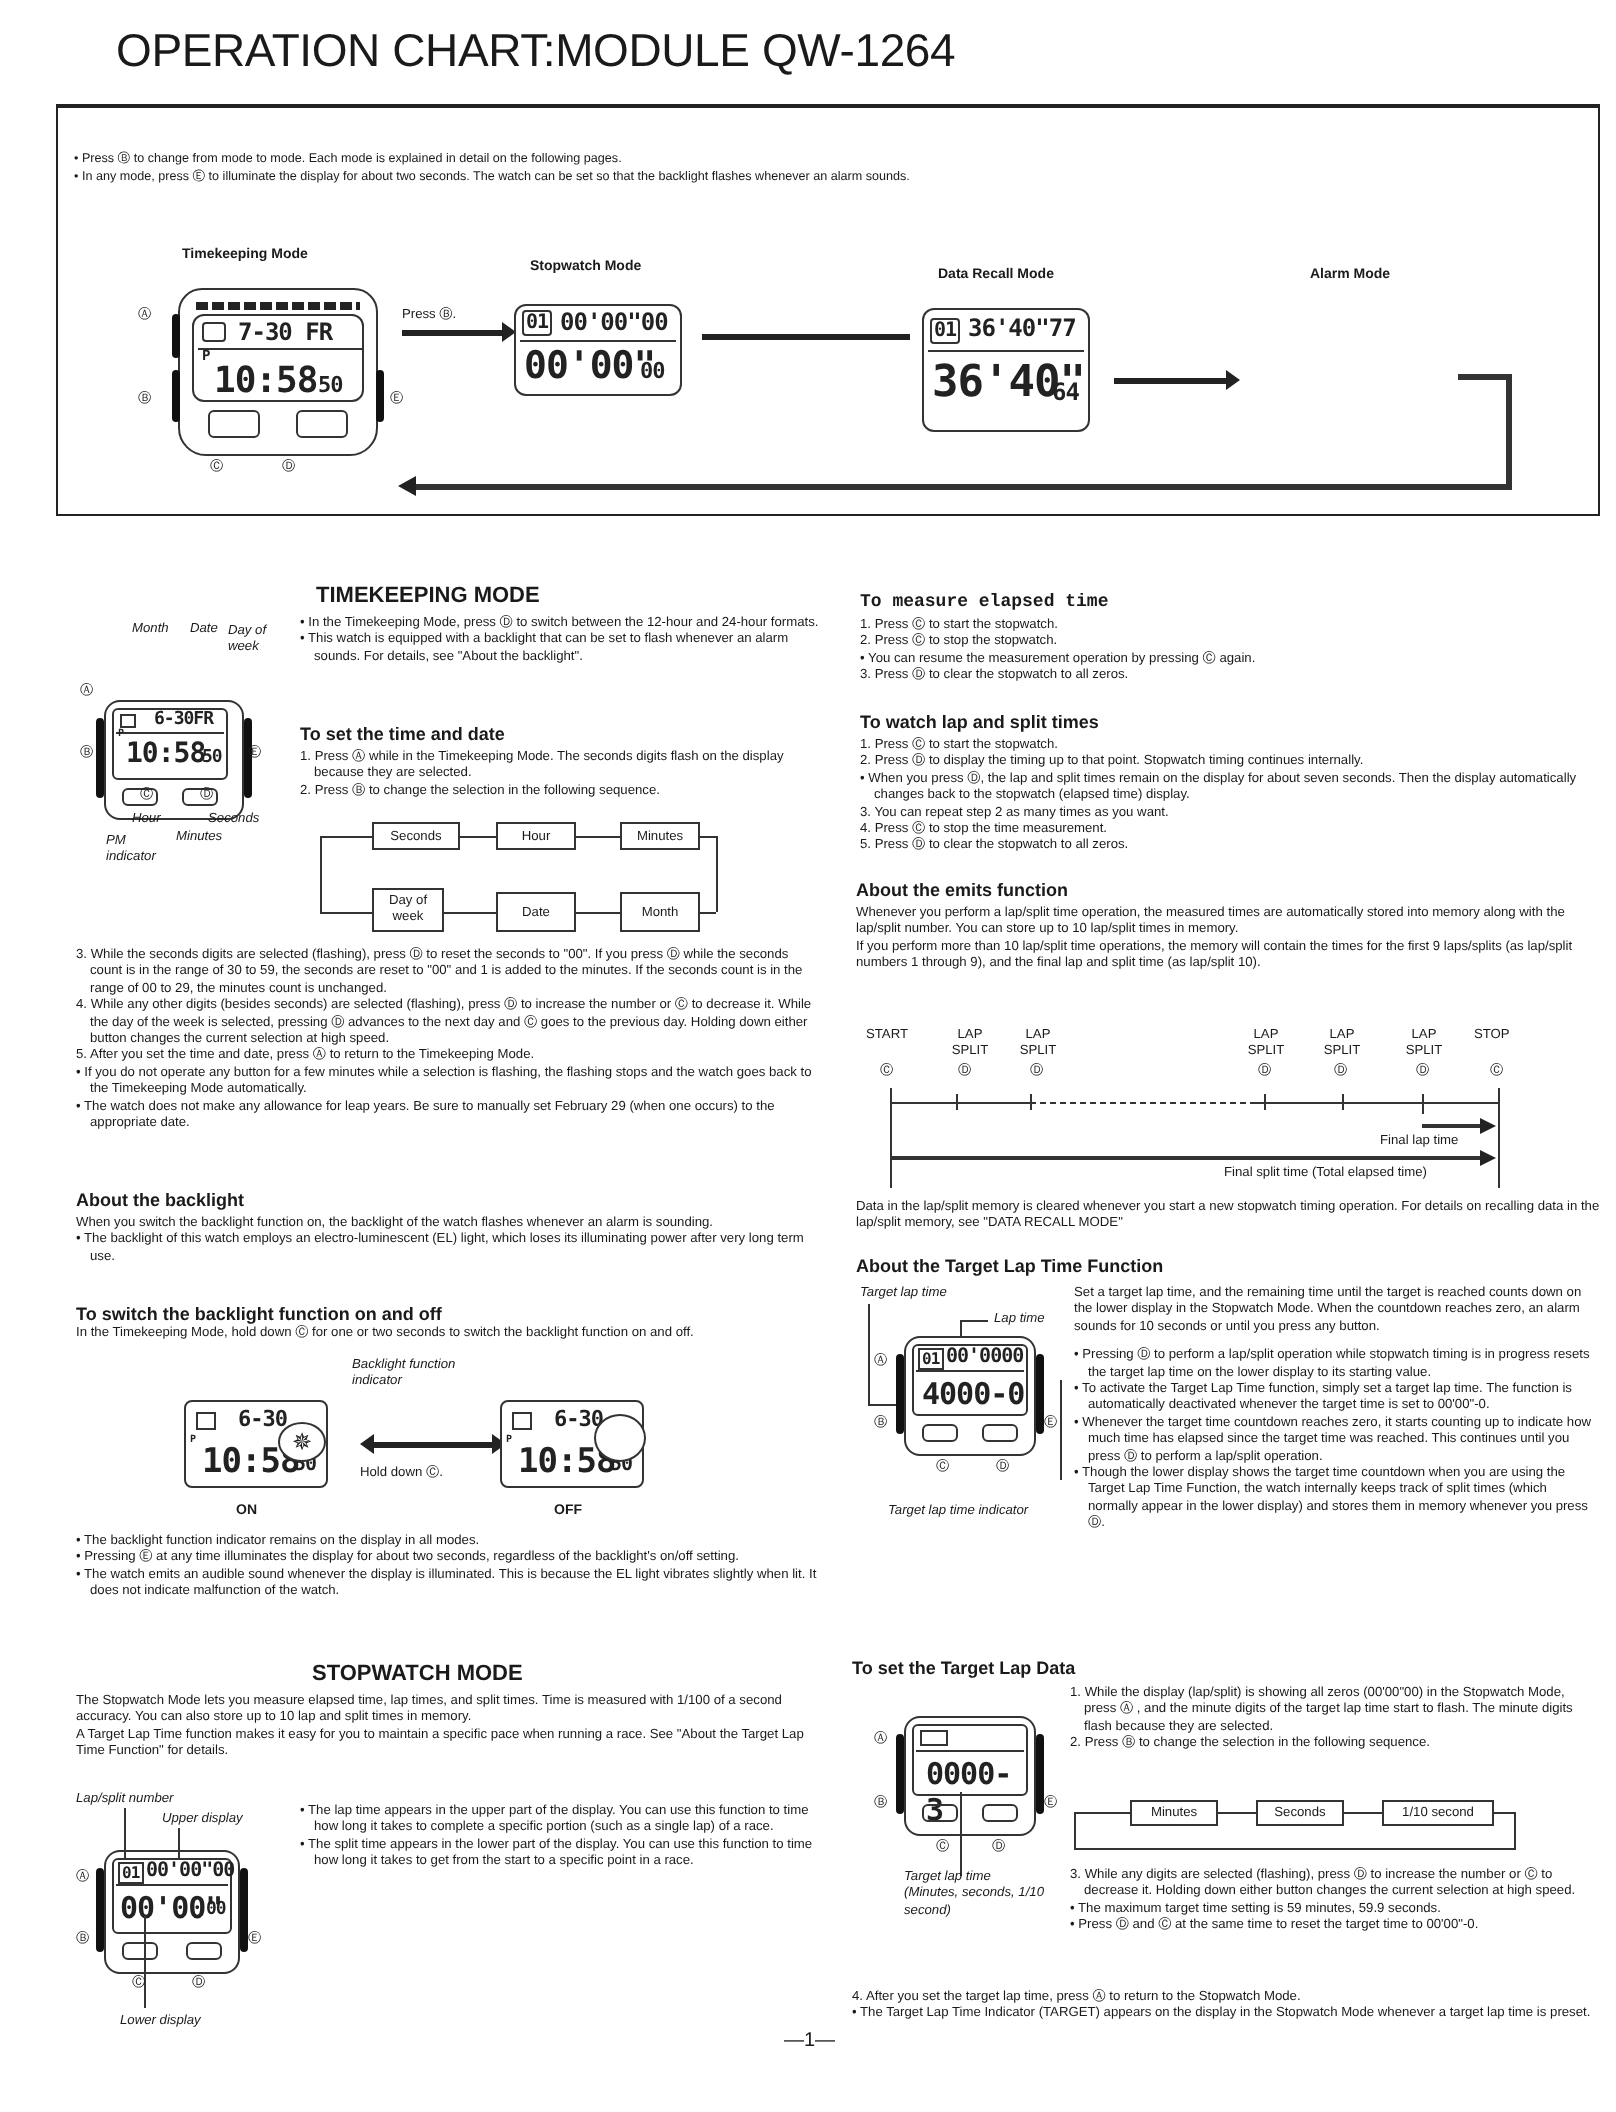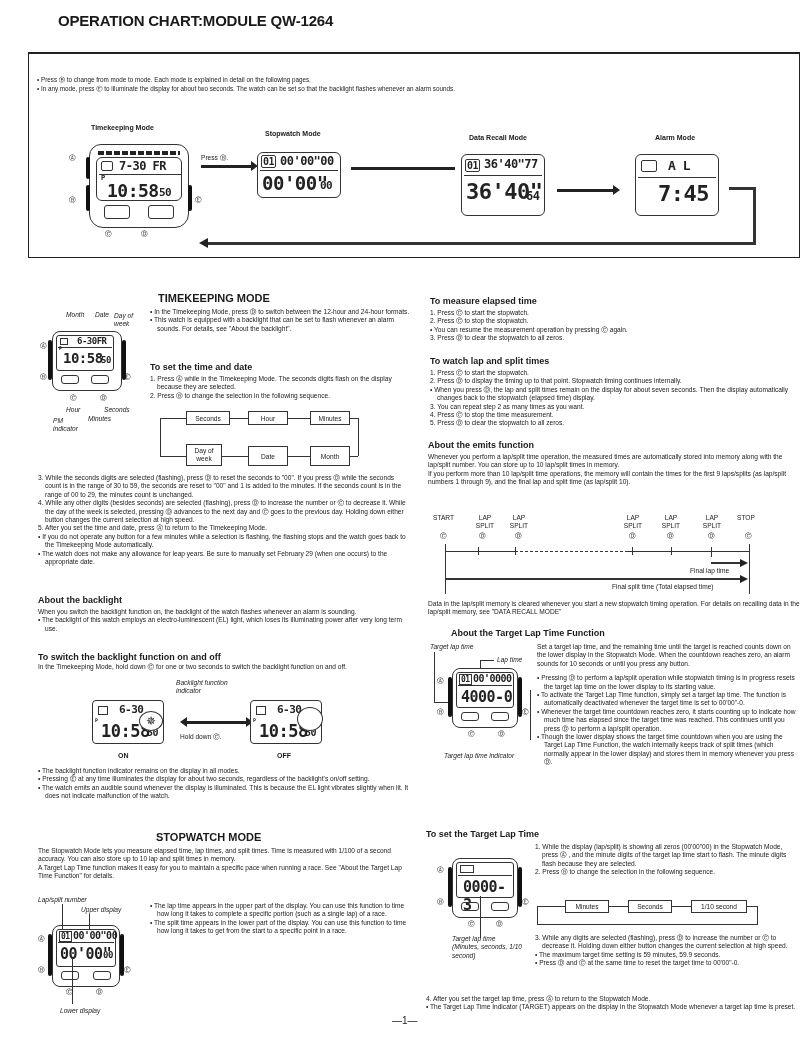--- a/index.html
+++ b/index.html
@@ -1,19 +1,19 @@
 <!DOCTYPE html>
 <html><head>
 <meta charset="utf-8">
 <style>
   * { box-sizing: border-box; margin: 0; padding: 0; }
   html, body { width: 808px; height: 1056px; background: #fff; overflow: hidden; }
   body { font-family: "Liberation Sans", sans-serif; color: #1a1a1a; position: relative; }
   .abs { position: absolute; }
-  .title { left: 58px; top: 12px; font-size: 15px; font-weight: bold; letter-spacing: -0.2px; }
+  .title { left: 58px; top: 12px; font-size: 23px; font-weight: normal; letter-spacing: -0.2px; }
   .guide-box { left: 28px; top: 52px; width: 772px; height: 206px; border: 1.5px solid #222; border-top-width: 2px; }
   .guide-title { left: 0; width: 100%; top: 9px; text-align: center; font-size: 11px; font-weight: bold; }
   .guide-text { left: 8px; top: 22px; font-size: 6.3px; line-height: 8.5px; }
   .mode-label { font-size: 7px; font-weight: bold; }
   .lcd { border: 1.2px solid #333; border-radius: 6px; background: #fff; }
   .seg { font-family: "DejaVu Sans Mono", monospace; font-weight: bold; letter-spacing: -0.5px; color: #222; }
   .h1 { font-size: 11px; font-weight: bold; }
   .h2 { font-size: 9px; font-weight: bold; }
   .p { font-size: 6.6px; line-height: 8.4px; }
   .p div { }
@@ -79,39 +79,33 @@
     <div class="abs seg" style="left:3px;top:4px;font-size:10px;border:1px solid #333;border-radius:2px;padding:0 1px;">01</div>
     <div class="abs seg" style="left:22px;top:2px;font-size:12px;">36'40"77</div>
     <div class="abs" style="left:2px;top:20px;width:78px;border-top:1px solid #333;"></div>
     <div class="abs seg" style="left:4px;top:24px;font-size:22px;">36'40"</div>
     <div class="abs seg" style="left:64px;top:34px;font-size:12px;">64</div>
   </div>
   <div class="arrow-r" style="left:528px;top:135px;width:58px;"></div>
   <div class="abs" style="left:584px;top:131px;width:0;height:0;border-left:7px solid #222;border-top:5px solid transparent;border-bottom:5px solid transparent;"></div>
 
   <div class="abs mode-label" style="left:626px;top:80px;">Alarm Mode</div>
-  <div class="lcd abs" style="left:606px;top:100px;width:84px;height:62px;">
-    <div class="abs" style="left:5px;top:5px;width:16px;height:12px;border:1px solid #333;border-radius:2px;"></div>
-    <div class="abs seg" style="left:32px;top:3px;font-size:13px;">A  L</div>
-    <div class="abs" style="left:2px;top:22px;width:78px;border-top:1px solid #333;"></div>
-    <div class="abs seg" style="left:22px;top:26px;font-size:22px;">7:45</div>
-  </div>
 
   <div class="line" style="left:700px;top:133px;width:27px;height:3px;"></div>
   <div class="line" style="left:724px;top:133px;width:3px;height:58px;"></div>
   <div class="line" style="left:178px;top:188px;width:549px;height:3px;"></div>
   <div class="abs" style="left:170px;top:184px;width:0;height:0;border-right:9px solid #222;border-top:5px solid transparent;border-bottom:5px solid transparent;"></div>
 </div>
 
 <div class="abs h1" style="left:158px;top:292px;">TIMEKEEPING MODE</div>
 
 <div class="lbl-it" style="left:66px;top:311px;">Month</div>
 <div class="lbl-it" style="left:95px;top:311px;">Date</div>
 <div class="lbl-it" style="left:114px;top:312px;width:24px;line-height:8px;">Day of week</div>
-<div class="watch" style="left:52px;top:331px;width:70px;height:60px;border-radius:8px;">
+<div class="watch" style="left:52px;top:350px;width:70px;height:60px;border-radius:8px;">
   <div class="side" style="left:-5px;top:8px;height:40px;"></div>
   <div class="side" style="right:-5px;top:8px;height:40px;"></div>
   <div class="lcd abs" style="left:3px;top:3px;width:58px;height:36px;border-radius:3px;">
     <div class="abs" style="left:3px;top:2px;width:8px;height:7px;border:1px solid #333;"></div>
     <div class="abs seg" style="left:20px;top:0px;font-size:9px;">6-30FR</div>
     <div class="abs" style="left:1px;top:11px;width:54px;border-top:1px solid #333;"></div>
     <div class="abs seg" style="left:2px;top:9px;font-size:5px;">P</div>
     <div class="abs seg" style="left:6px;top:14px;font-size:14px;">10:58</div>
     <div class="abs seg" style="left:44px;top:19px;font-size:9px;">50</div>
   </div>
@@ -232,21 +226,21 @@
 <div class="abs p" style="left:96px;top:988px;">Ⓓ</div>
 <div class="lbl-it" style="left:60px;top:1007px;">Lower display</div>
 
 <div class="abs p" style="left:150px;top:902px;width:262px;">
   <div class="ind">• The lap time appears in the upper part of the display. You can use this function to time how long it takes to complete a specific portion (such as a single lap) of a race.</div>
   <div class="ind">• The split time appears in the lower part of the display. You can use this function to time how long it takes to get from the start to a specific point in a race.</div>
 </div>
 
 <div class="abs" style="left:392px;top:1015px;font-size:10px;">—1—</div>
 
-<div class="abs h2" style="left:430px;top:296px;">To measure elapsed time</div>
+<div class="abs h2" style="left:430px;top:296px;font-family:Liberation Mono, monospace;">To measure elapsed time</div>
 <div class="abs p" style="left:430px;top:309px;width:370px;">
   <div>1. Press Ⓒ to start the stopwatch.</div>
   <div>2. Press Ⓒ to stop the stopwatch.</div>
   <div>• You can resume the measurement operation by pressing Ⓒ again.</div>
   <div>3. Press Ⓓ to clear the stopwatch to all zeros.</div>
 </div>
 
 <div class="abs h2" style="left:430px;top:356px;">To watch lap and split times</div>
 <div class="abs p" style="left:430px;top:369px;width:370px;">
   <div>1. Press Ⓒ to start the stopwatch.</div>
@@ -290,21 +284,21 @@
 <div class="line" style="left:749px;top:544px;width:1px;height:50px;"></div>
 <div class="line" style="left:711px;top:562px;width:30px;height:2px;"></div>
 <div class="abs" style="left:740px;top:559px;border-left:8px solid #222;border-top:4px solid transparent;border-bottom:4px solid transparent;"></div>
 <div class="abs p" style="left:690px;top:567px;">Final lap time</div>
 <div class="line" style="left:445px;top:578px;width:296px;height:2px;"></div>
 <div class="abs" style="left:740px;top:575px;border-left:8px solid #222;border-top:4px solid transparent;border-bottom:4px solid transparent;"></div>
 <div class="abs p" style="left:612px;top:583px;">Final split time (Total elapsed time)</div>
 
 <div class="abs p" style="left:428px;top:600px;width:372px;">Data in the lap/split memory is cleared whenever you start a new stopwatch timing operation. For details on recalling data in the lap/split memory, see "DATA RECALL MODE"</div>
 
-<div class="abs h2" style="left:451px;top:628px;">About the Target Lap Time Function</div>
+<div class="abs h2" style="left:428px;top:628px;">About the Target Lap Time Function</div>
 <div class="lbl-it" style="left:430px;top:643px;">Target lap time</div>
 <div class="lbl-it" style="left:497px;top:656px;">Lap time</div>
 <div class="line" style="left:480px;top:660px;width:14px;height:1px;"></div>
 <div class="line" style="left:480px;top:660px;width:1px;height:14px;"></div>
 <div class="line" style="left:434px;top:652px;width:1px;height:50px;"></div>
 <div class="line" style="left:434px;top:702px;width:24px;height:1px;"></div>
 <div class="watch" style="left:452px;top:668px;width:66px;height:60px;border-radius:8px;">
   <div class="side" style="left:-5px;top:8px;height:40px;"></div>
   <div class="side" style="right:-5px;top:8px;height:40px;"></div>
   <div class="lcd abs" style="left:3px;top:3px;width:58px;height:36px;border-radius:3px;">
@@ -325,21 +319,21 @@
 <div class="lbl-it" style="left:444px;top:752px;">Target lap time indicator</div>
 
 <div class="abs p" style="left:537px;top:643px;width:263px;">
   <div style="margin-bottom:6px;">Set a target lap time, and the remaining time until the target is reached counts down on the lower display in the Stopwatch Mode. When the countdown reaches zero, an alarm sounds for 10 seconds or until you press any button.</div>
   <div class="ind">• Pressing Ⓓ to perform a lap/split operation while stopwatch timing is in progress resets the target lap time on the lower display to its starting value.</div>
   <div class="ind">• To activate the Target Lap Time function, simply set a target lap time. The function is automatically deactivated whenever the target time is set to 00'00"-0.</div>
   <div class="ind">• Whenever the target time countdown reaches zero, it starts counting up to indicate how much time has elapsed since the target time was reached. This continues until you press Ⓓ to perform a lap/split operation.</div>
   <div class="ind">• Though the lower display shows the target time countdown when you are using the Target Lap Time Function, the watch internally keeps track of split times (which normally appear in the lower display) and stores them in memory whenever you press Ⓓ.</div>
 </div>
 
-<div class="abs h2" style="left:426px;top:829px;">To set the Target Lap Time</div>
+<div class="abs h2" style="left:426px;top:829px;">To set the Target Lap Data</div>
 <div class="watch" style="left:452px;top:858px;width:66px;height:60px;border-radius:8px;">
   <div class="side" style="left:-5px;top:8px;height:40px;"></div>
   <div class="side" style="right:-5px;top:8px;height:40px;"></div>
   <div class="lcd abs" style="left:3px;top:3px;width:58px;height:36px;border-radius:3px;">
     <div class="abs" style="left:3px;top:2px;width:14px;height:8px;border:1px solid #333;"></div>
     <div class="abs" style="left:1px;top:12px;width:54px;border-top:1px solid #333;"></div>
     <div class="abs seg" style="left:6px;top:15px;font-size:15px;">0000-3</div>
   </div>
   <div class="btn" style="left:8px;top:43px;width:18px;height:9px;"></div>
   <div class="btn" style="left:38px;top:43px;width:18px;height:9px;"></div>

